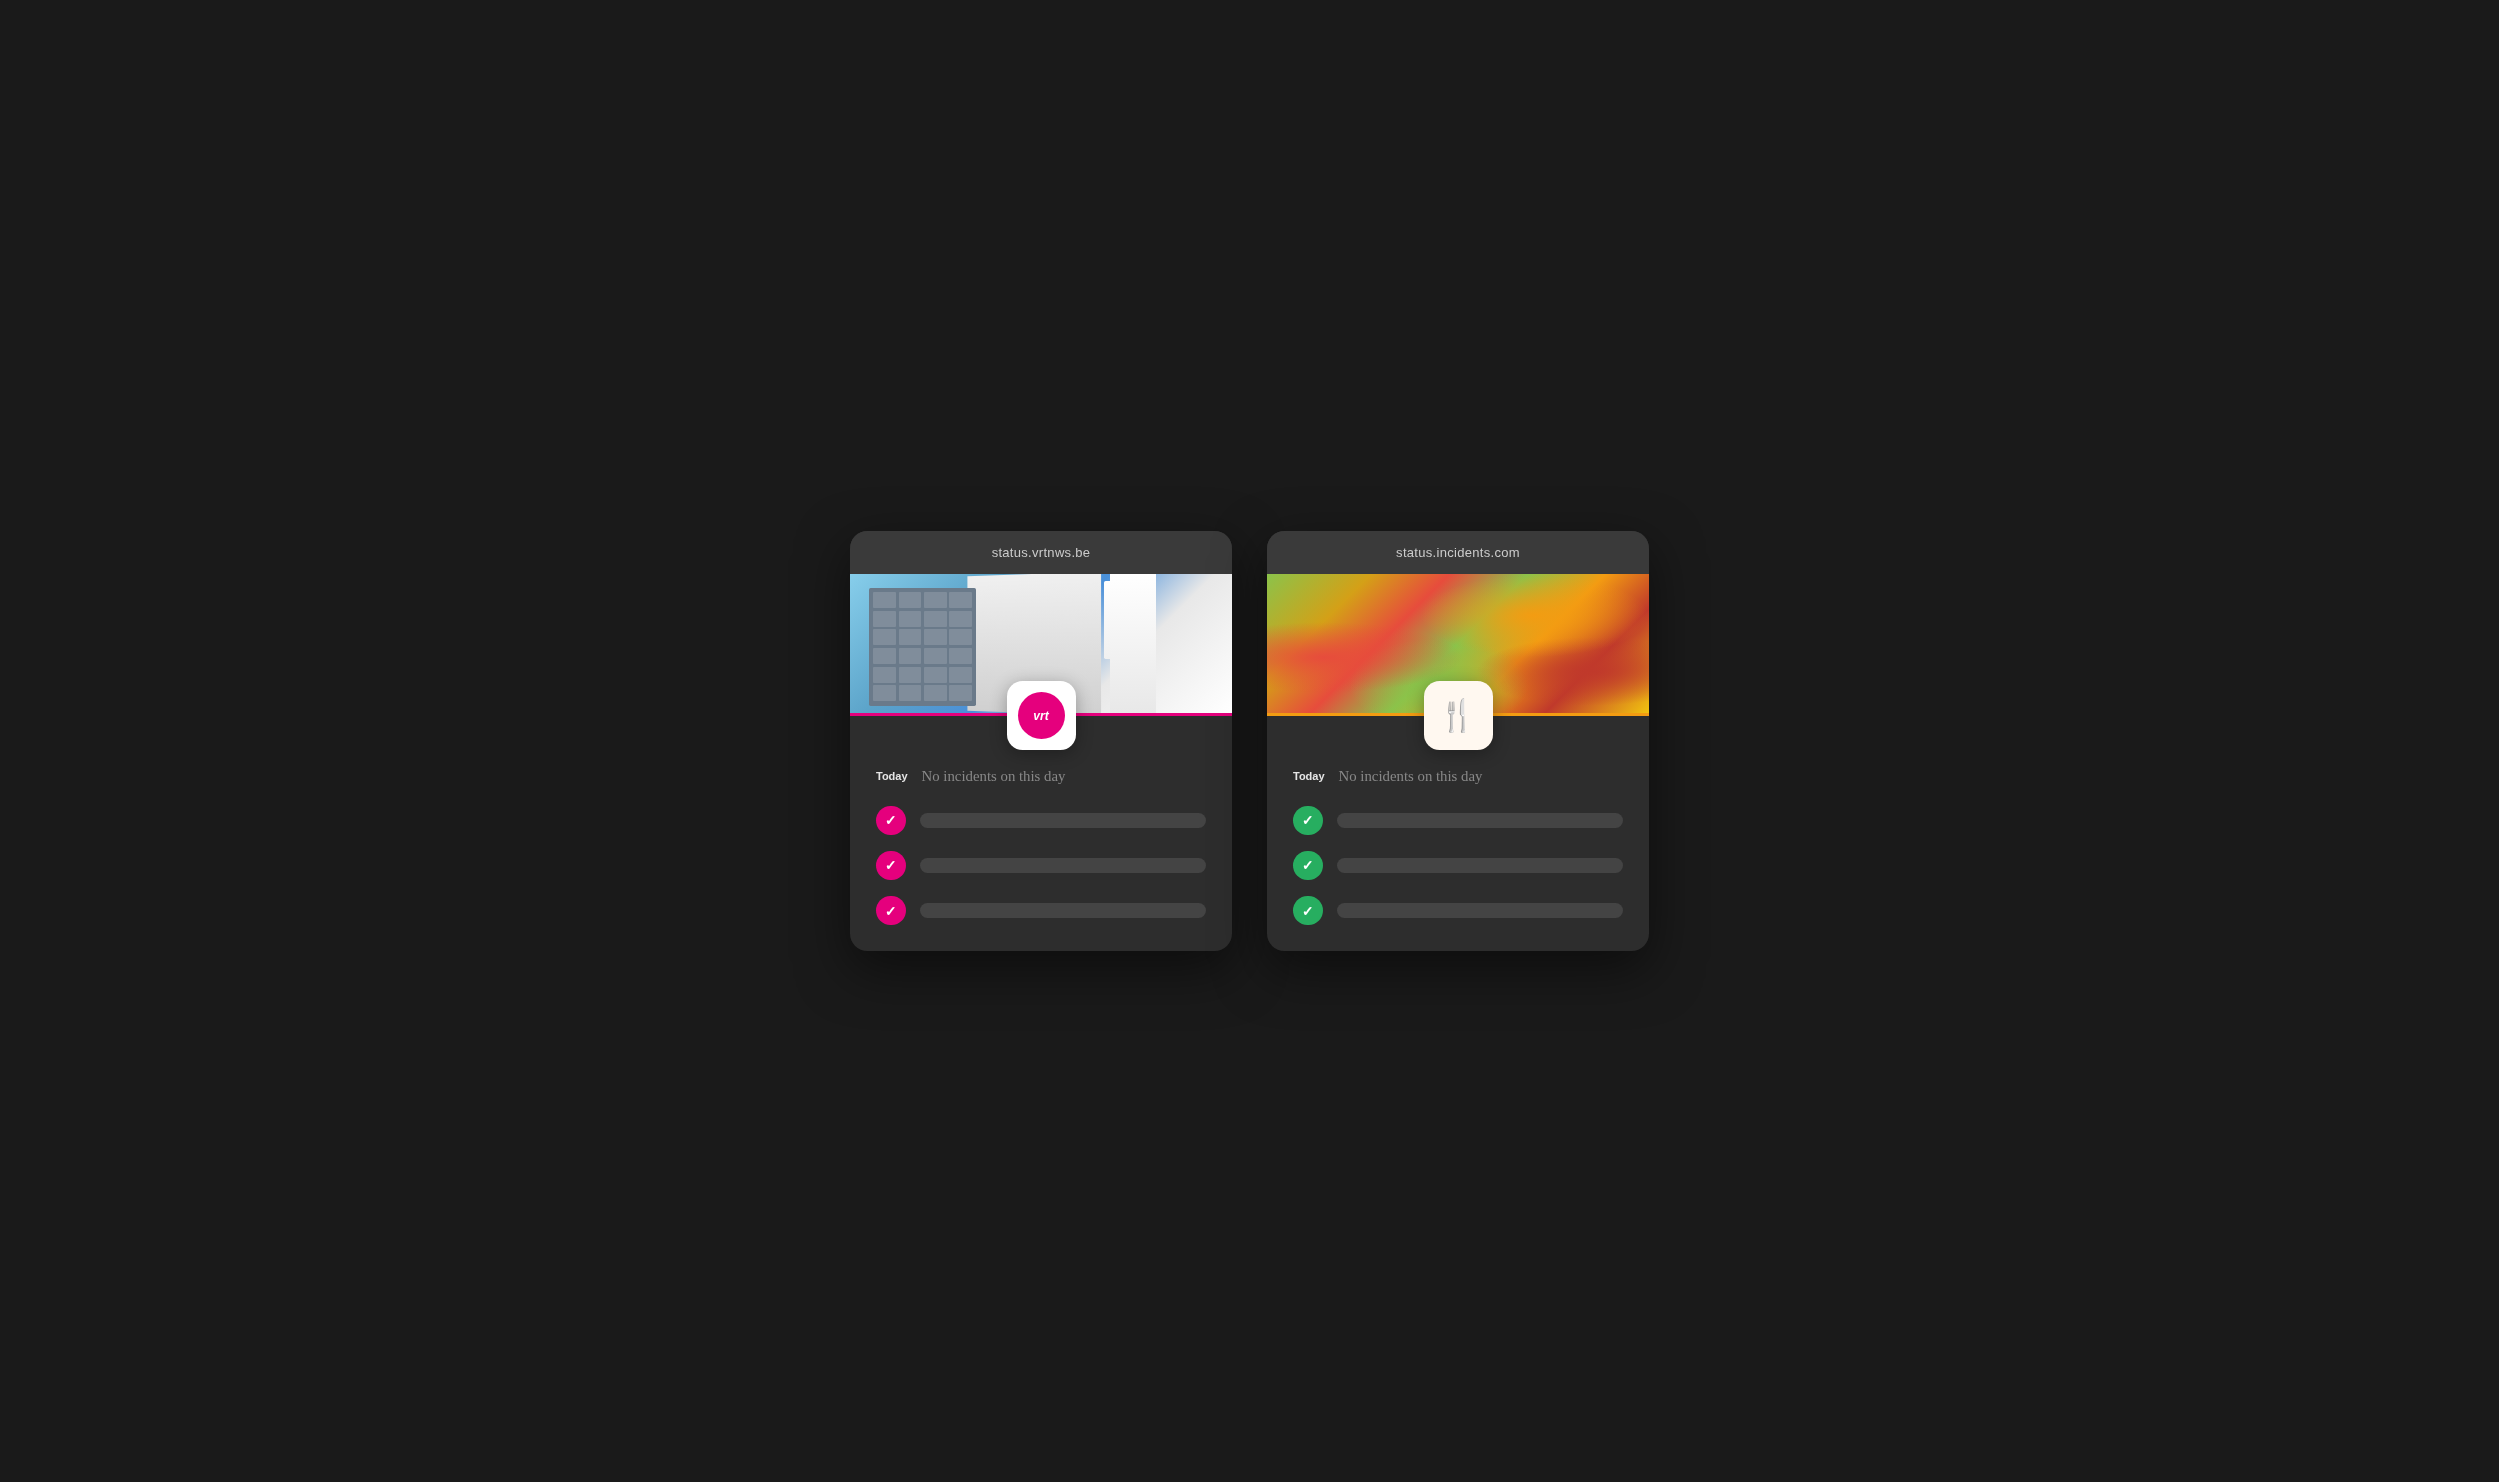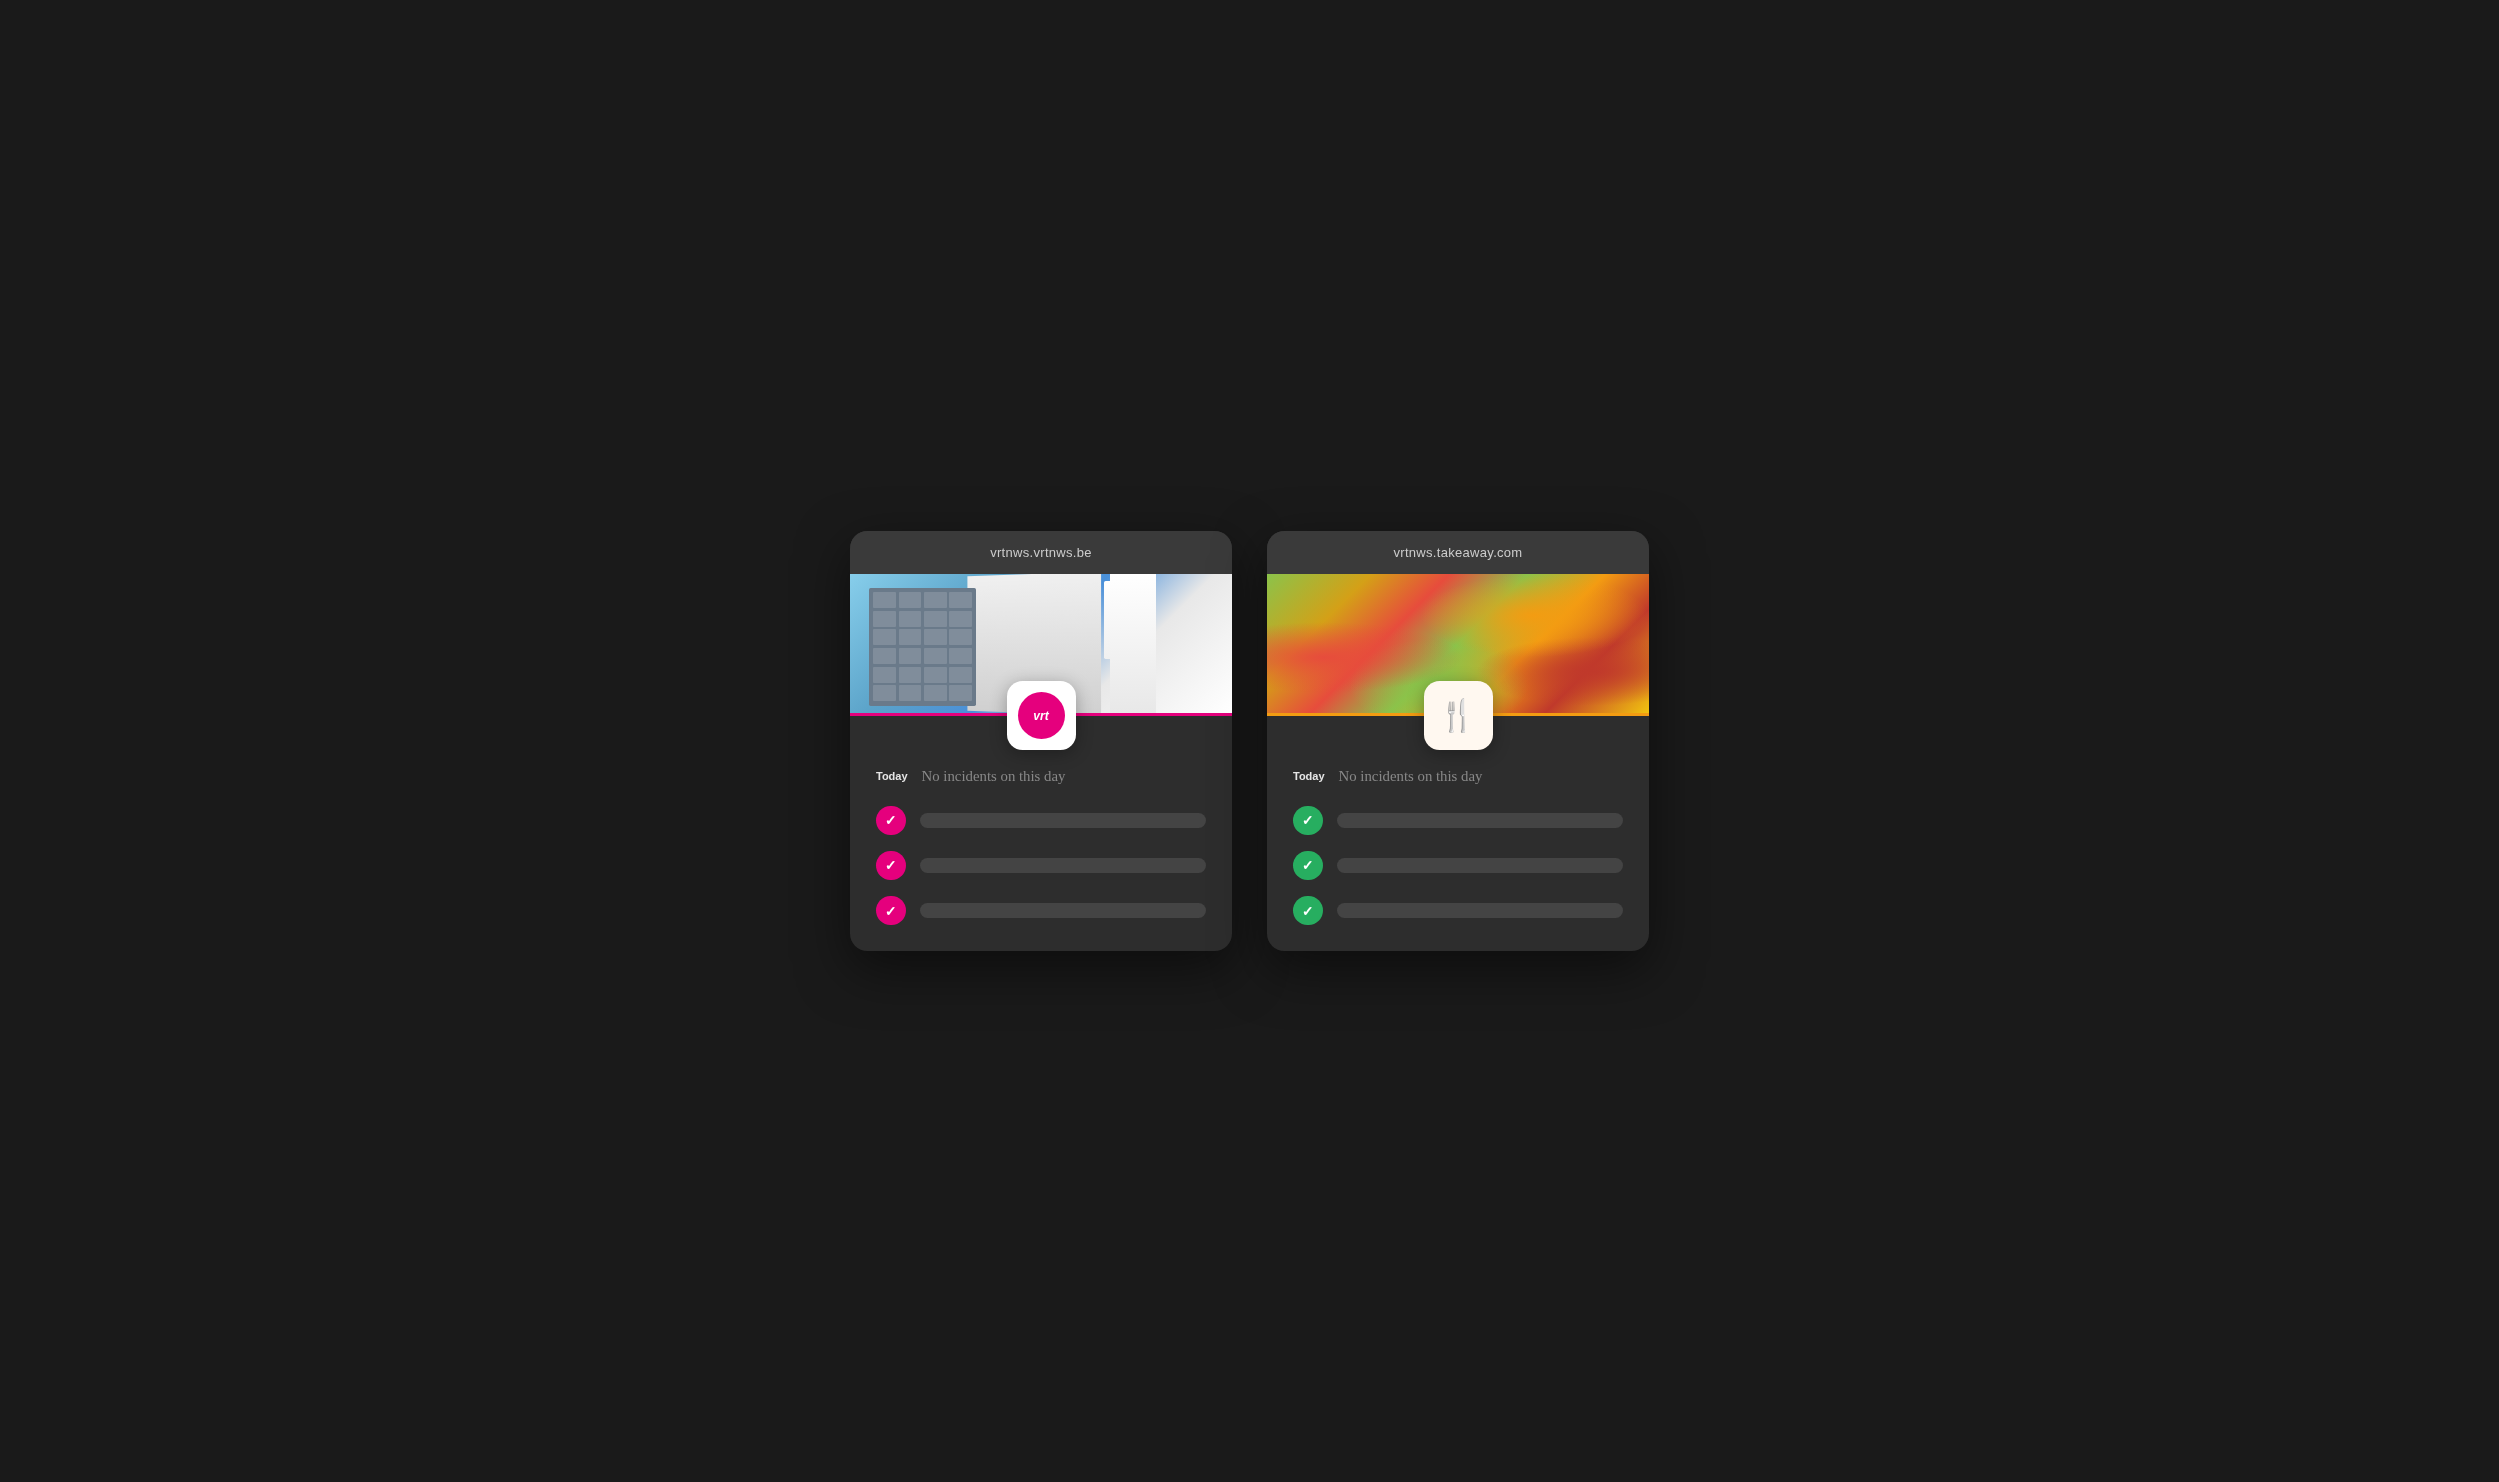--- a/index.html
+++ b/index.html
@@ -251,21 +251,21 @@
       border-radius: 7.8px;
     }
   </style>
 </head>
 <body>
 
 <div class="cards-wrapper">
 
   <div class="card">
     <div class="card-url-bar">
-      <span>vrtnws.vrtnws.be</span>
+      <span>status.vrtnws.be</span>
     </div>
     <div class="card-hero vrt-hero">
       <div class="vrt-building">
         <div class="vrt-building-windows">
           <div class="vrt-building-window"></div>
           <div class="vrt-building-window"></div>
           <div class="vrt-building-window"></div>
           <div class="vrt-building-window"></div>
           <div class="vrt-building-window"></div>
           <div class="vrt-building-window"></div>
@@ -323,21 +323,21 @@
             <span class="check-icon">✓</span>
           </div>
           <div class="status-bar"></div>
         </div>
       </div>
     </div>
   </div>
 
   <div class="card">
     <div class="card-url-bar">
-      <span>vrtnws.takeaway.com</span>
+      <span>status.incidents.com</span>
     </div>
     <div class="card-hero takeaway-hero">
       <div class="takeaway-hero-overlay"></div>
     </div>
     <div class="hero-accent-bar takeaway-accent"></div>
     <div class="card-logo-area">
       <div class="logo-box takeaway-logo-box">
         <span class="takeaway-logo-icon">🍴</span>
       </div>
     </div>

